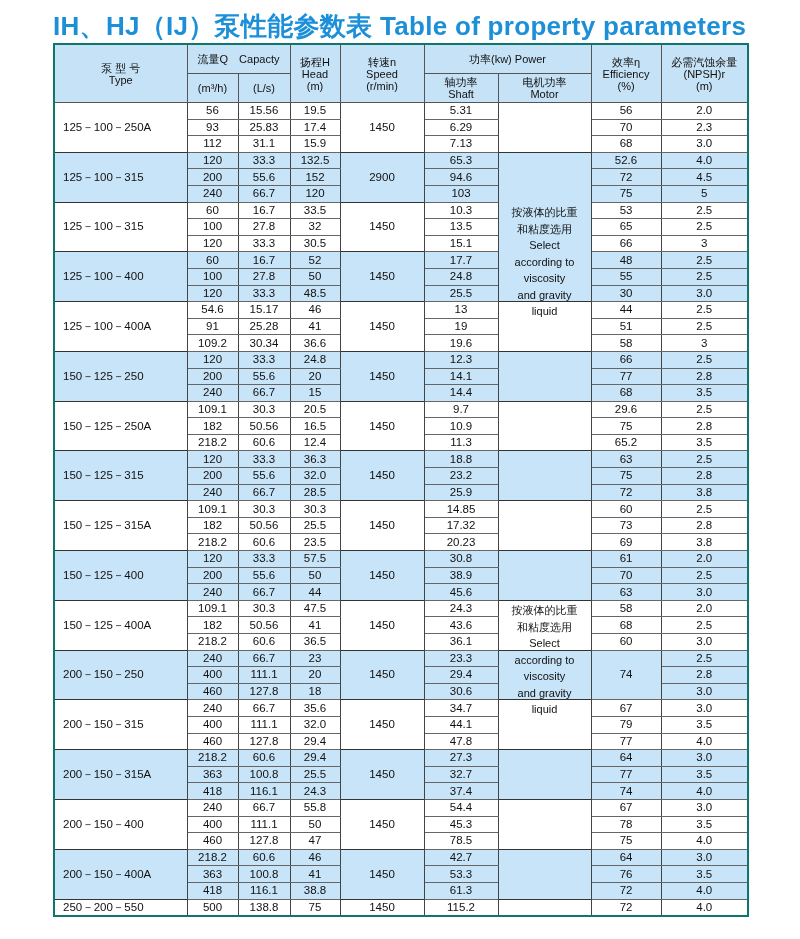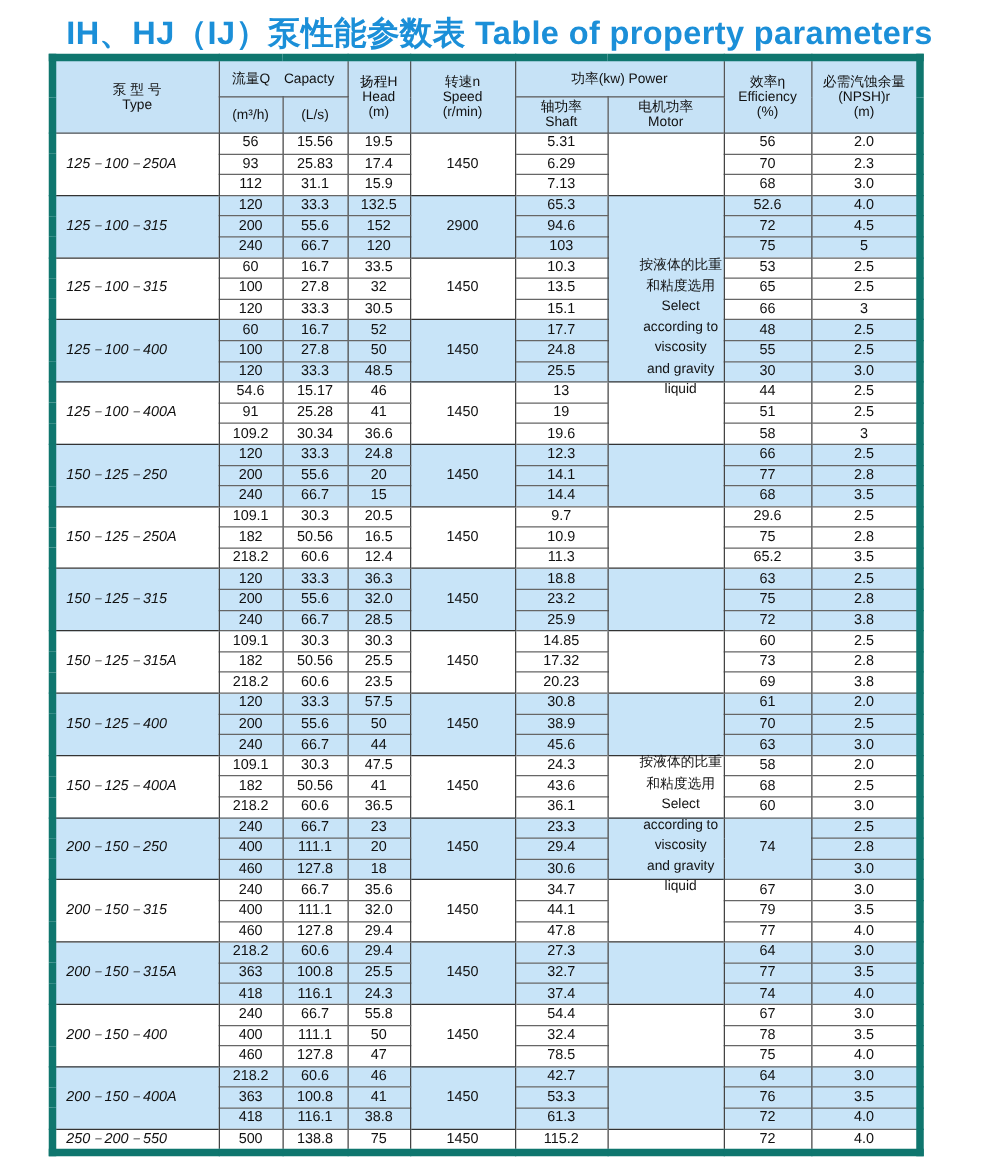--- a/index.html
+++ b/index.html
@@ -1,33 +1,33 @@
 <!DOCTYPE html>
 <html><head>
 <meta charset="utf-8">
 <style>
   html, body { margin: 0; padding: 0; background: #ffffff; }
   body { width: 800px; height: 939px; position: relative; overflow: hidden;
          font-family: "Liberation Sans", "DejaVu Sans", sans-serif; color: #111; }
   .title { position: absolute; left: 53px; top: 9px; font-size: 26px; font-weight: bold;
            color: #1b8fd8; letter-spacing: 0.3px; white-space: nowrap; }
-  table.specs { position: absolute; left: 39px; top: 43px; width: 694px;
-                border-collapse: collapse; border: 6px solid #0f766e; table-layout: fixed; }
+  table.specs { position: absolute; left: 53px; top: 43px; width: 694px;
+                border-collapse: collapse; border: 2px solid #0f766e; table-layout: fixed; }
   table.specs th, table.specs td { padding: 0; text-align: center; vertical-align: middle; }
   table.specs thead th { background: #c6e2f6; font-weight: normal; font-size: 11px; line-height: 12px;
                          border: 1px solid #555; color: #111; }
   table.specs thead tr.h1 th { height: 28px; }
   table.specs thead tr.h2 th { height: 28px; }
   table.specs tbody td { height: 15.6px; font-size: 11.5px; line-height: 13px;
                          border-left: 1px solid #444; border-right: 1px solid #444;
                          font-family: "Liberation Sans", sans-serif; }
   table.specs tbody td.num { border-top: 1px solid #666; border-bottom: 1px solid #666; }
   table.specs tbody tr.gstart td { border-top: 1.5px solid #333; }
   table.specs tbody tr.blue td { background: #c8e4f8; }
-  table.specs tbody td.type { text-align: left; padding-left: 8px; font-size: 11.5px; font-style: italic; }
+  table.specs tbody td.type { text-align: left; padding-left: 8px; font-size: 11.5px; }
   table.specs tbody td.motor { border-top: none; border-bottom: none; font-size: 11px; line-height: 17px; }
   table.specs tbody td.motor.white { background: #ffffff !important; }
   table.specs tbody td.motor.blue { background: #c8e4f8 !important; }
   .note { display: block; }
 </style>
 </head>
 <body>
 
 <div class="title">IH、HJ（IJ）泵性能参数表 Table of property parameters</div>
 
@@ -468,21 +468,21 @@
         <td rowspan="3">1450</td>
         <td class="num">54.4</td>
         <td class="motor white" rowspan="3" id="motor-seg-14"></td>
         <td class="num">67</td>
         <td class="num">3.0</td>
       </tr>
       <tr>
         <td class="num">400</td>
         <td class="num">111.1</td>
         <td class="num">50</td>
-        <td class="num">32.4</td>
+        <td class="num">45.3</td>
         <td class="num">78</td>
         <td class="num">3.5</td>
       </tr>
       <tr>
         <td class="num">460</td>
         <td class="num">127.8</td>
         <td class="num">47</td>
         <td class="num">78.5</td>
         <td class="num">75</td>
         <td class="num">4.0</td>

